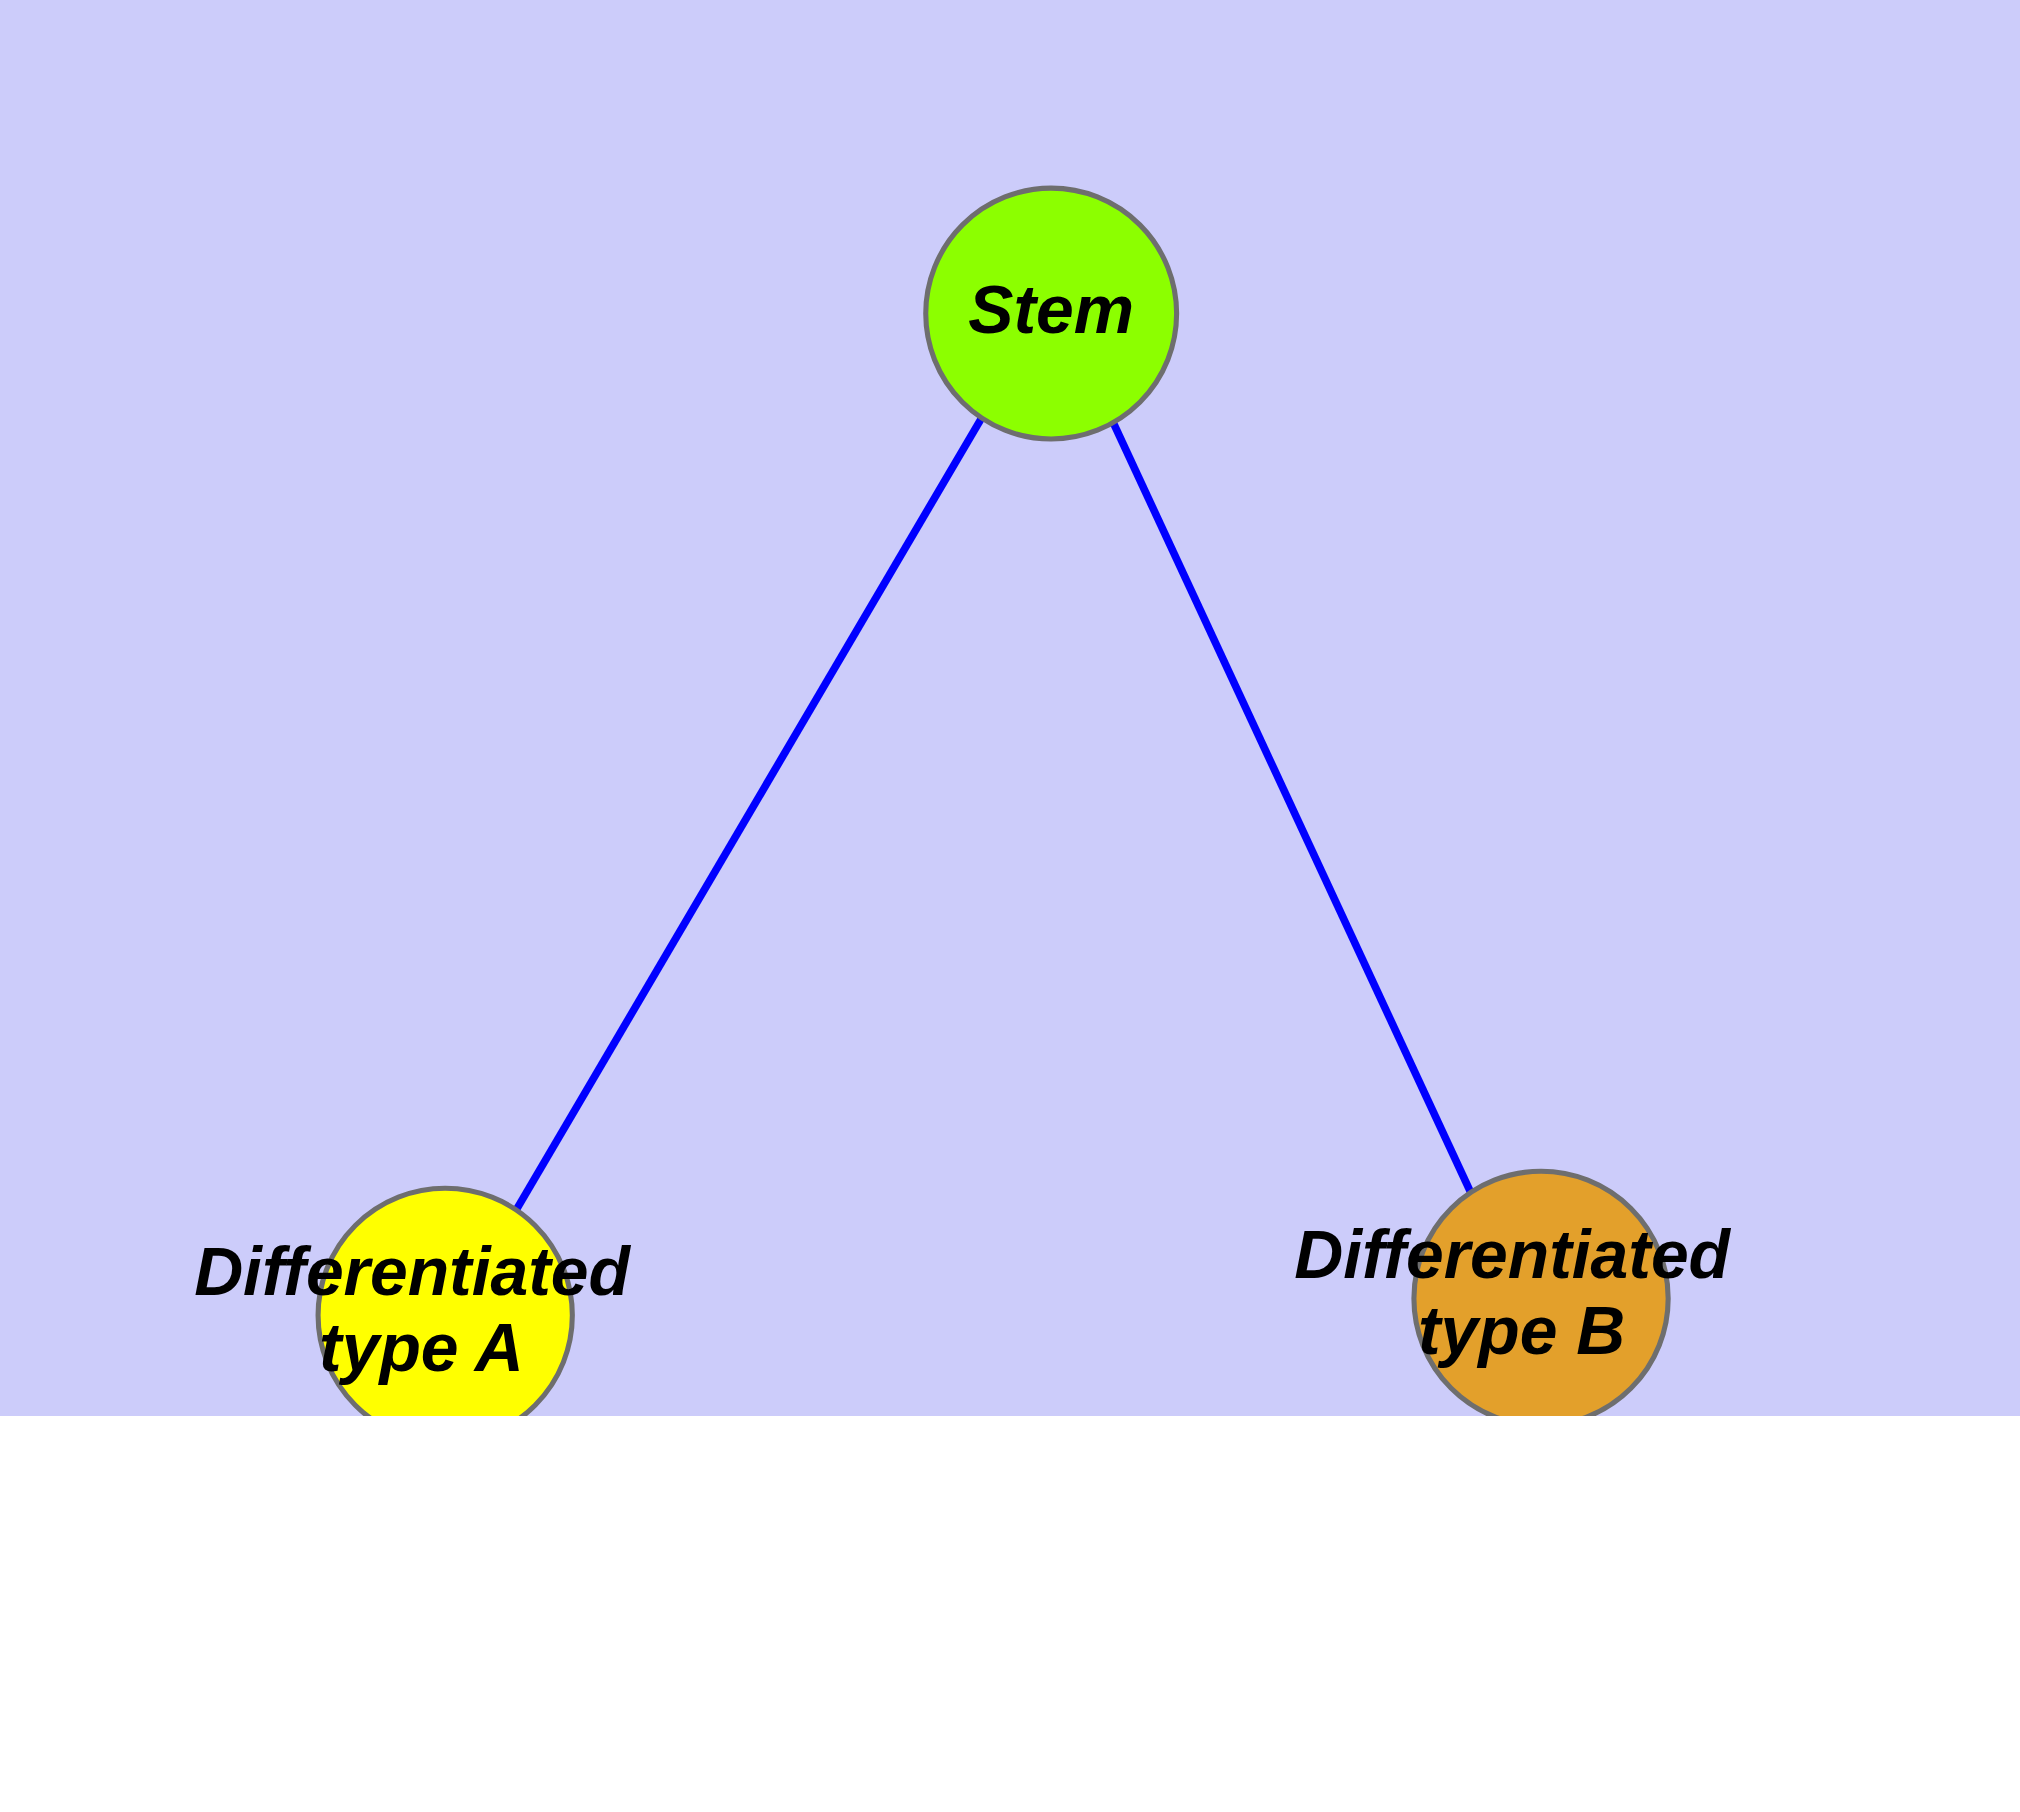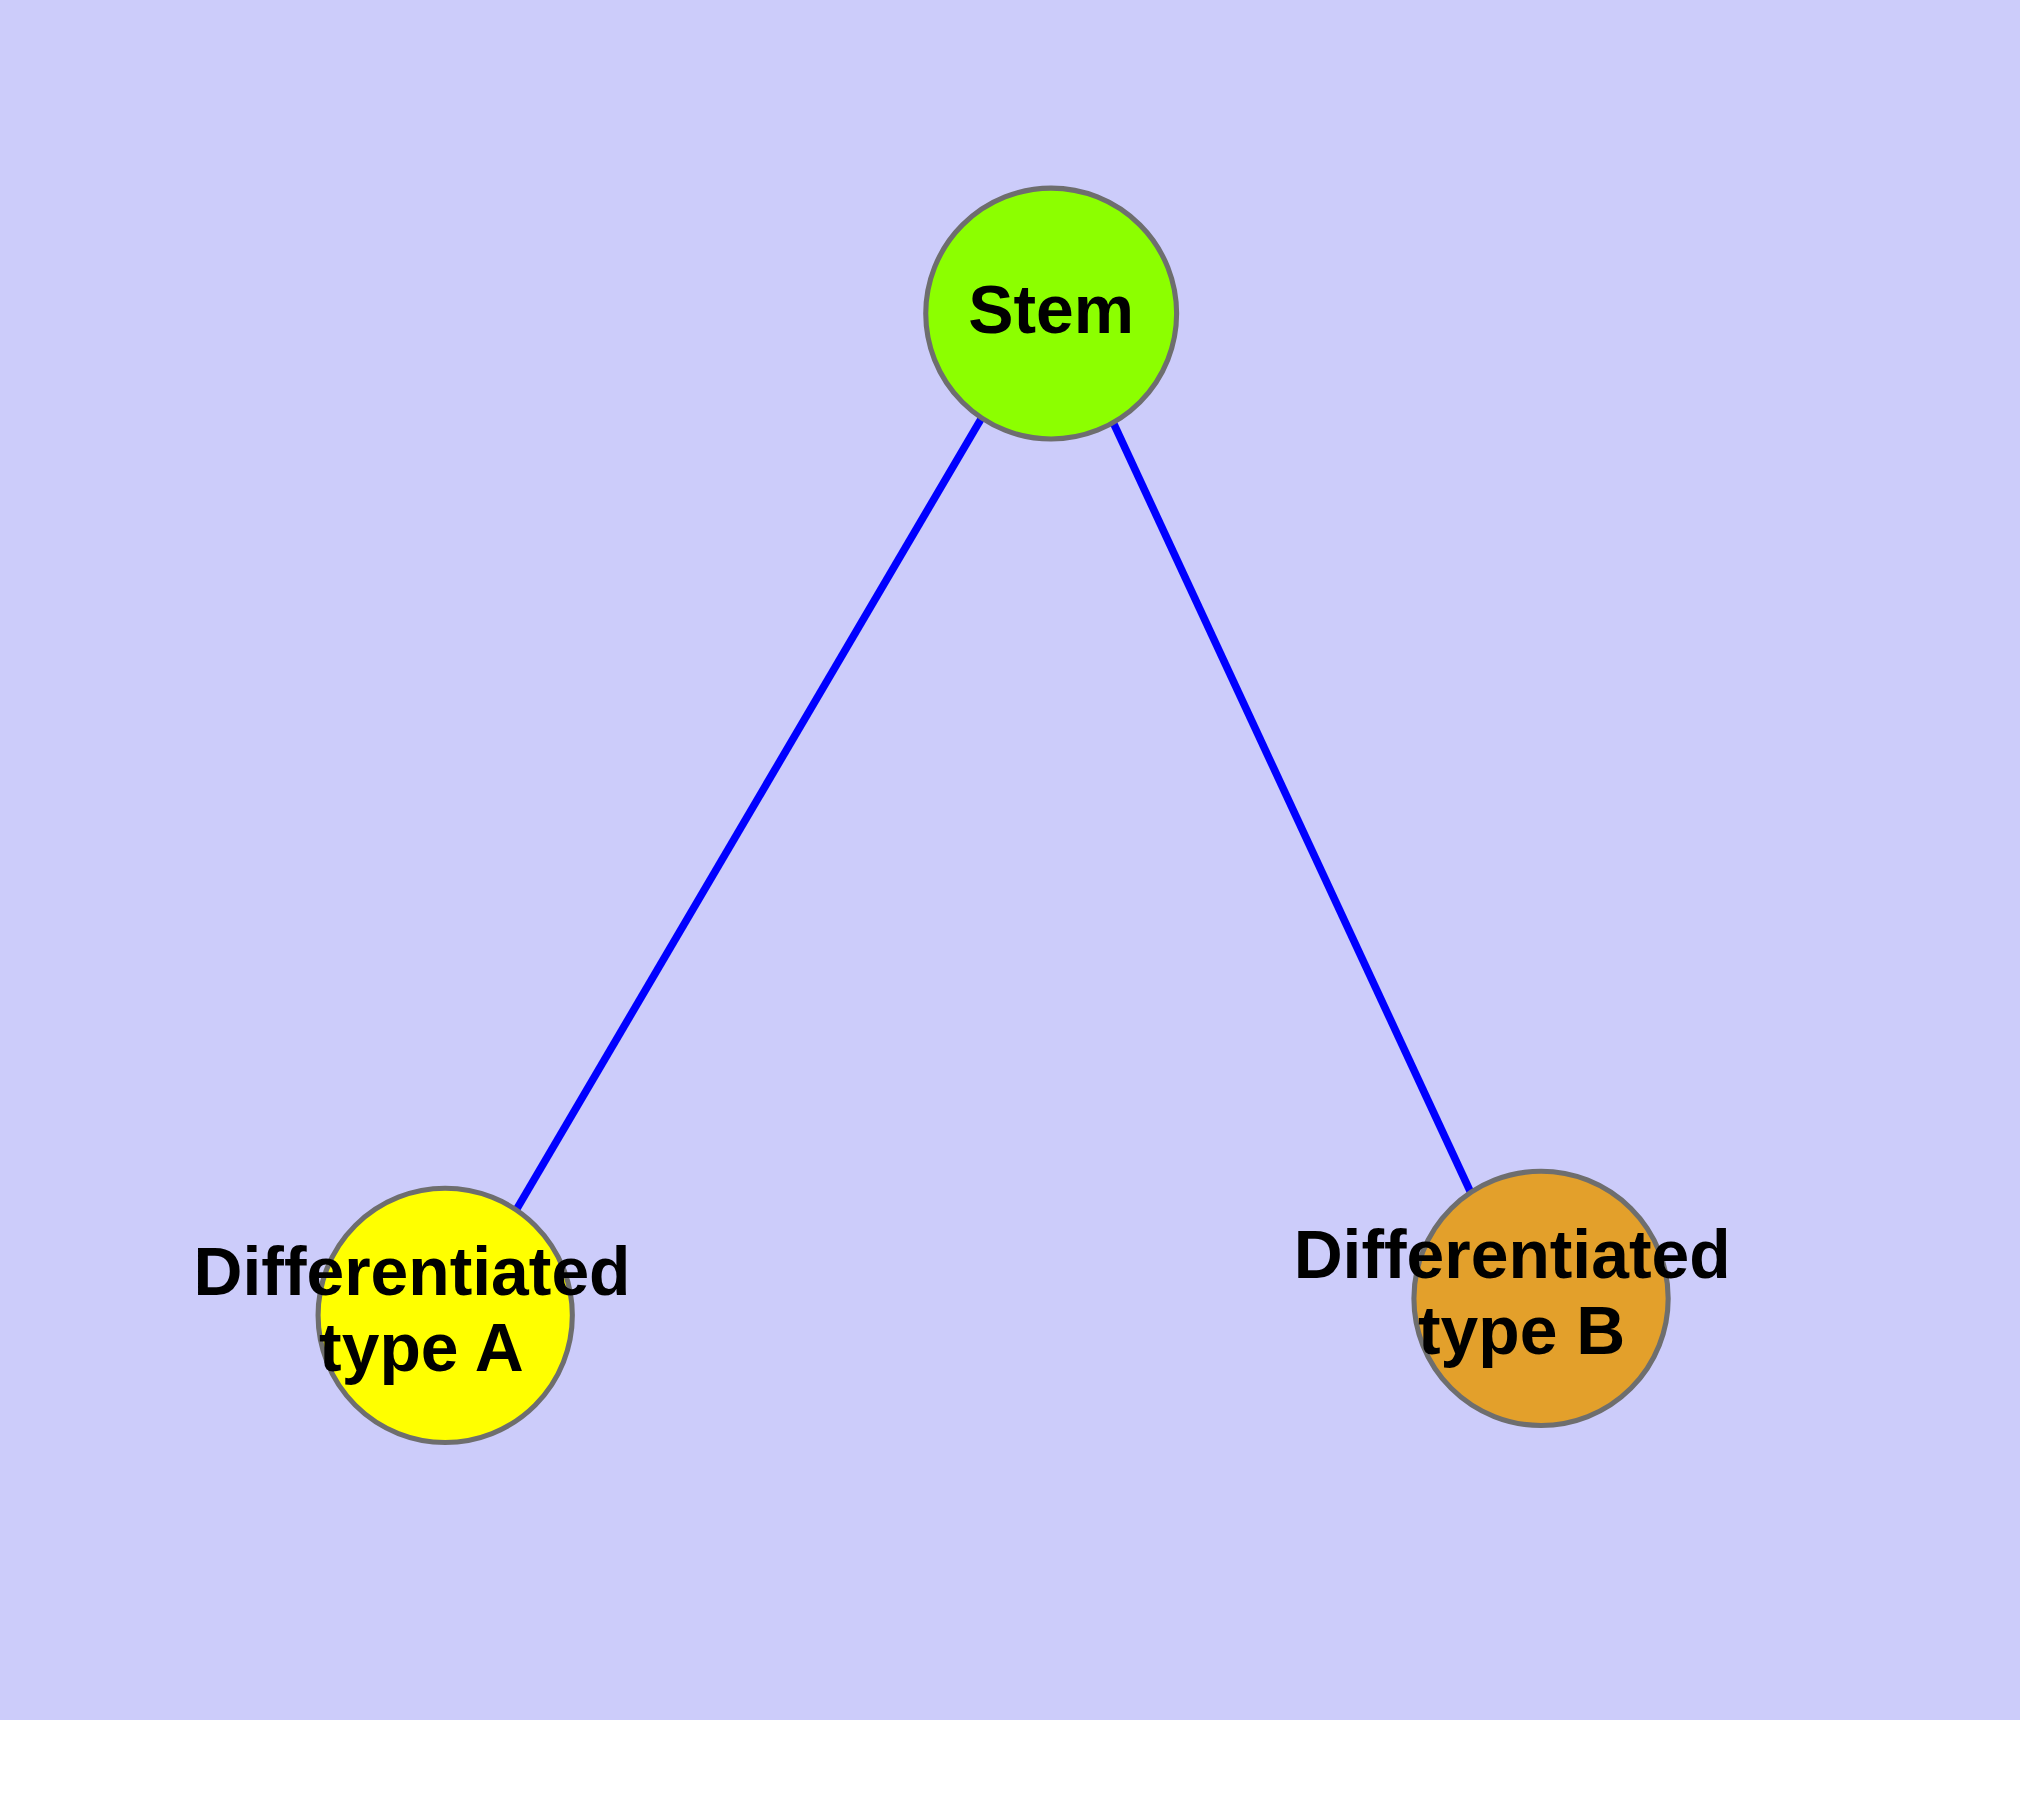--- a/index.html
+++ b/index.html
@@ -37,21 +37,21 @@
     fill: none;
   }
   .node-circle {
     stroke: #6e6e6e;
     stroke-width: 6;
   }
 </style>
 </head>
 <body>
 
-<div id="canvas" style="width: 2021px; height: 1720px; background: rgb(204, 204, 250);">
+<div id="canvas" style="width: 2021px; height: 1416px; background: rgb(204, 204, 250); font-style: italic;">
   <svg id="graph-svg" viewBox="0 0 2384 2138" xmlns="http://www.w3.org/2000/svg" style="width: 2021px; height: 1812px;">
 
     <g>
       <line class="edge-line" x1="1158" y1="493" x2="605" y2="1434" stroke="#0000ff" stroke-width="9"></line>
       <line class="edge-line" x1="1312" y1="496" x2="1748" y2="1435" stroke="#0000ff" stroke-width="9"></line>
     </g>
 
     <g>
 
       <g>

